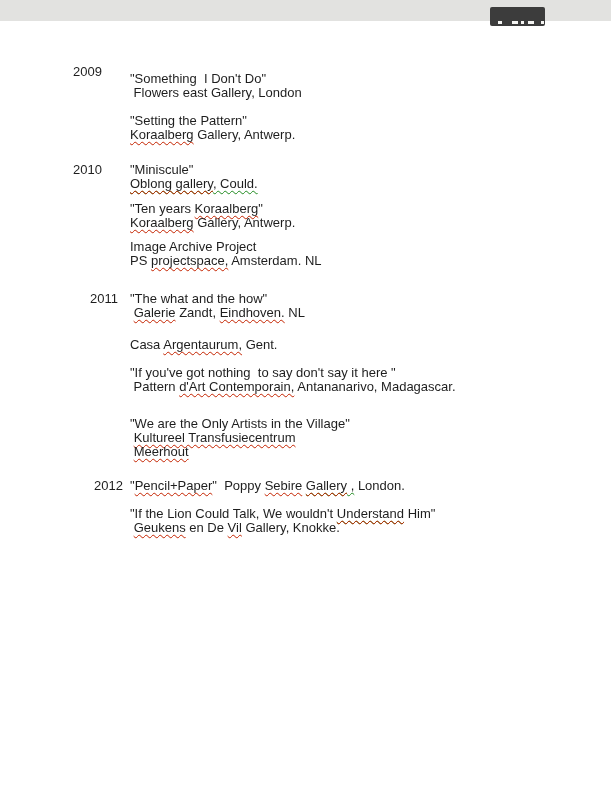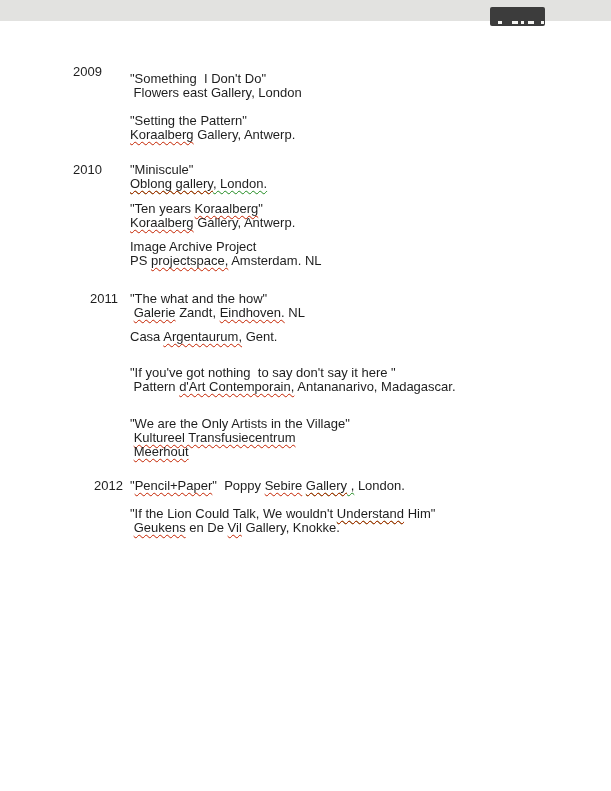--- a/index.html
+++ b/index.html
@@ -80,25 +80,25 @@
     <div class="badge-mark" style="left:22px;width:6px;"></div>
     <div class="badge-mark" style="left:31px;width:3px;"></div>
     <div class="badge-mark" style="left:38px;width:6px;"></div>
     <div class="badge-mark" style="left:51px;width:3px;"></div>
   </div>
   <div id="doc">
       <div class="year" style="top: 65px;">2009</div>
       <div class="entry" style="top: 72px;"><div class="cv-line"><span>"Something  I Don't Do"</span></div><div class="cv-line"><span> Flowers east Gallery, London</span></div></div>
       <div class="entry" style="top: 114px;"><div class="cv-line"><span>"Setting the Pattern"</span></div><div class="cv-line"><span class="sq-r">Koraalberg</span><span> Gallery, Antwerp.</span></div></div>
       <div class="year" style="top: 163px;">2010</div>
-      <div class="entry" style="top: 163px;"><div class="cv-line"><span>"Miniscule"</span></div><div class="cv-line"><span class="sq-g"><span class="sq-r">Oblong gallery</span></span><span class="sq-g">, London.</span></div></div>
+      <div class="entry" style="top: 163px;"><div class="cv-line"><span>"Miniscule"</span></div><div class="cv-line"><span class="sq-g"><span class="sq-r">Oblong gallery</span></span><span class="sq-g">, Could.</span></div></div>
       <div class="entry" style="top: 202px;"><div class="cv-line"><span>"Ten years </span><span class="sq-r">Koraalberg</span><span>"</span></div><div class="cv-line"><span class="sq-r">Koraalberg</span><span> Gallery, Antwerp.</span></div></div>
       <div class="entry" style="top: 240px;"><div class="cv-line"><span>Image Archive Project</span></div><div class="cv-line"><span>PS </span><span class="sq-r">projectspace,</span><span> Amsterdam. NL</span></div></div>
       <div class="year" style="top: 292px; margin-left: 17px;">2011</div>
       <div class="entry" style="top: 292px;"><div class="cv-line"><span>"The what and the how"</span></div><div class="cv-line"><span> </span><span class="sq-r">Galerie</span><span> Zandt, </span><span class="sq-r">Eindhoven.</span><span> NL</span></div></div>
-      <div class="entry" style="top: 330px;"><div class="cv-line"><span>Casa </span><span class="sq-r">Argentaurum,</span><span> Gent.</span></div></div>
+      <div class="entry" style="top: 338px;"><div class="cv-line"><span>Casa </span><span class="sq-r">Argentaurum,</span><span> Gent.</span></div></div>
       <div class="entry" style="top: 366px;"><div class="cv-line"><span>"If you've got nothing  to say don't say it here "</span></div><div class="cv-line"><span> Pattern </span><span class="sq-r">d'Art Contemporain,</span><span> Antananarivo, Madagascar.</span></div></div>
       <div class="entry" style="top: 417px;"><div class="cv-line"><span>"We are the Only Artists in the Village"</span></div><div class="cv-line"><span> </span><span class="sq-r">Kultureel Transfusiecentrum</span></div><div class="cv-line"><span> </span><span class="sq-r">Meerhout</span></div></div>
       <div class="year" style="top: 479px; margin-left: 21px;">2012</div>
       <div class="entry" style="top: 479px;"><div class="cv-line"><span>"</span><span class="sq-r">Pencil+Paper</span><span>"  Poppy </span><span class="sq-r">Sebire</span><span> </span><span class="sq-g"><span class="sq-r">Gallery</span></span><span class="sq-g"> ,</span><span> London.</span></div></div>
       <div class="entry" style="top: 507px;"><div class="cv-line"><span>"If the Lion Could Talk, We wouldn't </span><span class="sq-g"><span class="sq-r">Understand</span></span><span> Him"</span></div><div class="cv-line"><span> </span><span class="sq-r">Geukens</span><span> en De </span><span class="sq-r">Vil</span><span> Gallery, Knokke.</span></div></div>
     </div>
 </div>
 
 </body></html>

